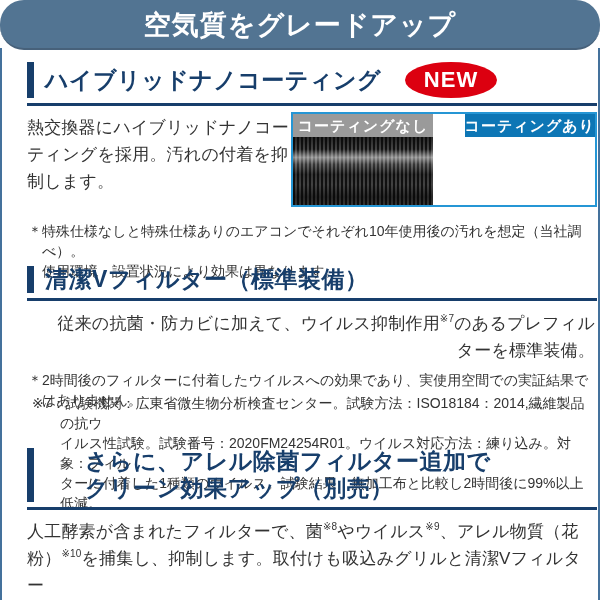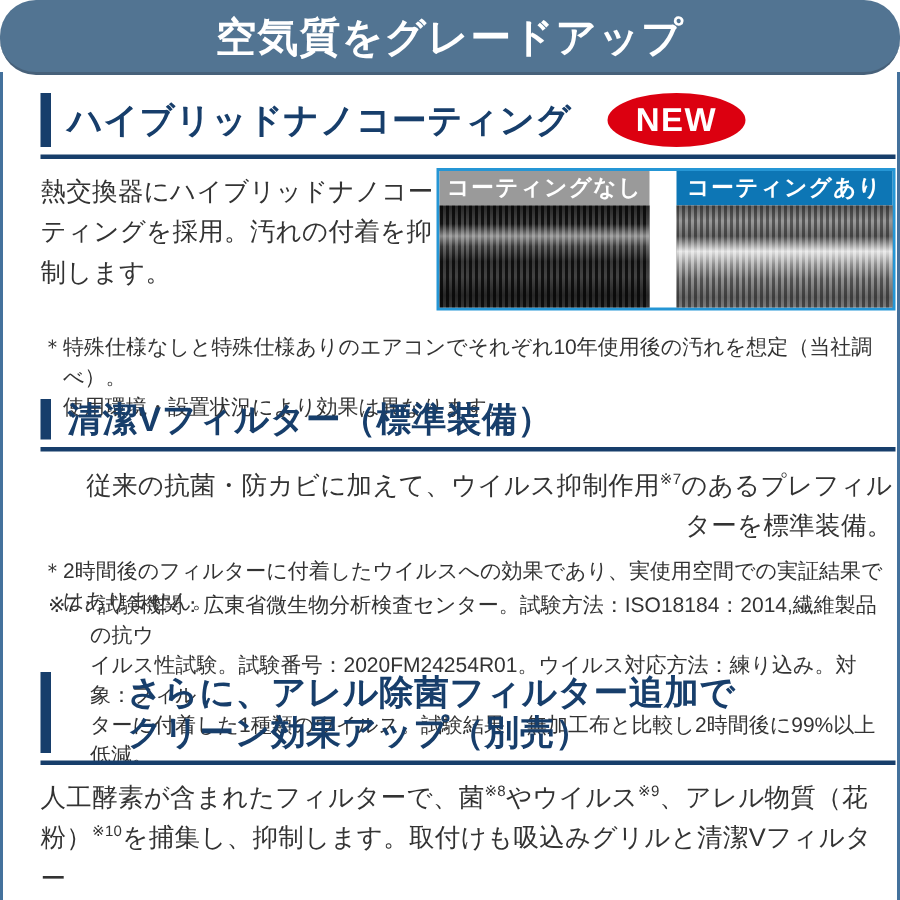--- a/index.html
+++ b/index.html
@@ -46,21 +46,21 @@
   .hang1{padding-left:14px;text-indent:-14px;}
   .hang2{padding-left:28px;text-indent:-28px;}
 
   .comparison{
     position:absolute;left:291px;top:112px;width:306px;height:95px;
     border:2px solid #2596d5;background:#ffffff;box-sizing:border-box;
     display:flex;gap:18px;
   }
   .comp-col{display:flex;flex-direction:column;min-width:0;}
   .comp-col.left{flex:0 0 140px;}
-  .comp-col.right{flex:1;}
+  .comp-col.right{flex:1;align-items:flex-end;}
   .comp-head{
     height:23px;line-height:23px;flex:0 0 23px;text-align:center;color:#ffffff;
     font-weight:bold;font-size:15px;letter-spacing:1px;overflow:hidden;white-space:nowrap;
   }
   .comp-head.gray{background:#9a9a9a;}
   .comp-head.blue{background:#0d76b5;}
   .comp-photo{flex:1;}
   .comp-photo.dirty{
     background:
       linear-gradient(180deg, rgba(0,0,0,0.50) 0%, rgba(0,0,0,0.10) 18%,

